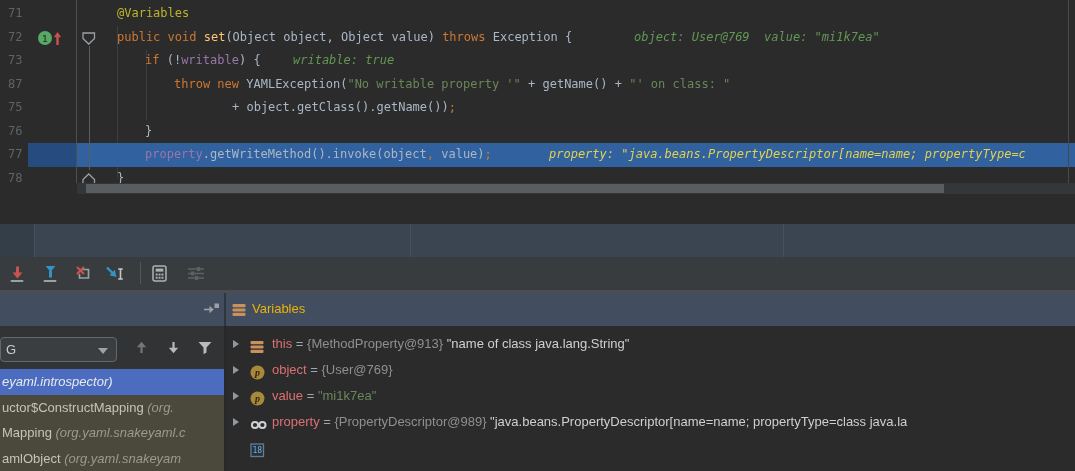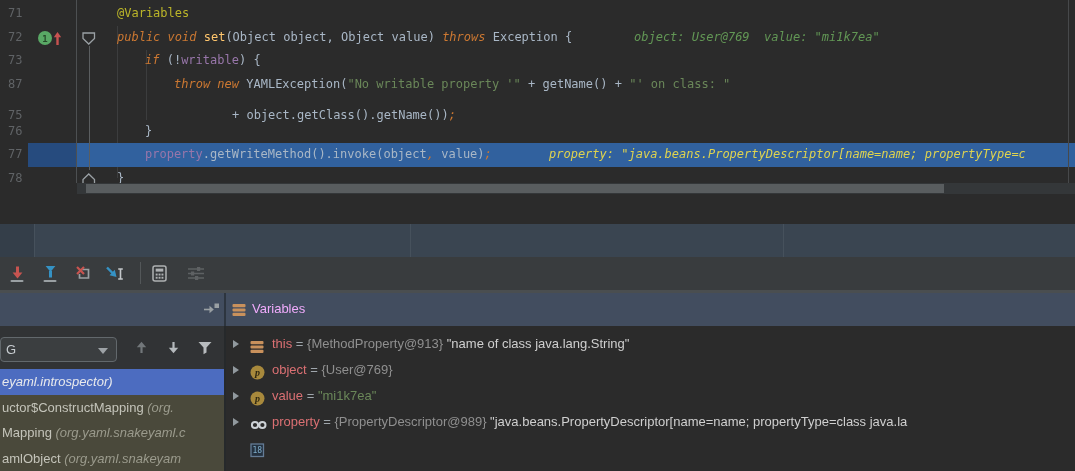--- a/index.html
+++ b/index.html
@@ -19,21 +19,21 @@
   .code-line { position:absolute; left:0; width:1075px; height:23.5px; line-height:23.5px;
                font-family:"DejaVu Sans Mono", monospace; font-size:12px; white-space:pre; }
   .code-line .bg-exec-g { position:absolute; left:28px; width:48px; top:0; bottom:0; background:var(--exec-line-gutter); }
   .code-line .bg-exec-m { position:absolute; left:76px; right:0;  top:0; bottom:0; background:var(--exec-line); }
   .lnum  { position:absolute; left:8px;  color:var(--gutter-text); }
   .gicon { position:absolute; left:36px; top:3px; }
   .ficon { position:absolute; left:81px; top:5px; }
   .codetxt { position:absolute; top:0; }
   .hinttxt { position:absolute; top:0; font-style:italic; color:var(--hint-green); }
   .exec .hinttxt { color:var(--hint-yellow);text-align:right; }
-  .tok-ann{color:var(--annotation);} .tok-k{color:var(--keyword);font-style:italic;} .tok-m{color:var(--method);}
+  .tok-ann{color:var(--annotation);} .tok-k{color:var(--keyword);} .tok-m{color:var(--method);}
   .tok-pl{color:var(--plain);} .tok-str{color:var(--string);} .tok-fld{color:var(--field);}
   .hscroll-track { position:absolute; left:77px; top:183px; width:998px; height:11px; background:#343739; }
   .hscroll-thumb { position:absolute; left:9px; top:1px; width:858px; height:9px; background:#595d5f; }
   
   .breadcrumbs { position:absolute; left:0; top:196px; width:1075px; height:28px;
                  display:flex; align-items:center; padding-left:85px; font-size:13px;
                  color:var(--breadcrumb-text); background:var(--editor-bg); }
   .crumb { margin-right:10px; }
   .crumb-sep { margin-right:10px; color:#6e7679; font-size:12px; }
   
@@ -41,21 +41,21 @@
   .tabstrip .dark-cap { position:absolute; left:0; top:0; width:34px; height:33px; background:#343e49; }
   .tabstrip .tdiv { position:absolute; top:0; width:1px; height:33px; background:#46515c; }
   .dbg-toolbar { position:absolute; left:0; top:257px; width:1075px; height:33px; background:var(--toolbar-bg); }
   .dbg-toolbar .tbicon { position:absolute; top:7px; width:22px; height:20px; }
   .tb-sep { position:absolute; top:5px; width:1px; height:22px; background:#535759; }
   .strip-line { position:absolute; left:0; top:290px; width:1075px; height:3px; background:#4a4e50; }
   
   .pane-headers { position:absolute; left:0; top:293px; width:1075px; height:33px; background:var(--header-bg); }
   .ph-div { position:absolute; left:224px; top:0; width:2px; height:33px; background:#2d353f; }
   .pin { position:absolute; left:203px; top:8px; }
-  .vars-title { position:absolute; left:252px; top:8px; font-size:13px; color:#f0abfc; }
+  .vars-title { position:absolute; left:252px; top:8px; font-size:13px; color:#eab308; }
   .vars-title-icon { position:absolute; left:232px; top:10px; }
   
   .content { position:absolute; left:0; top:326px; width:1075px; height:145px; }
   .frames-pane { position:absolute; left:0; top:0; width:224px; height:145px; background:var(--panel-bg); overflow:hidden; }
   .pane-div { position:absolute; left:224px; top:0; width:2px; height:145px; background:#26292b; }
   .vars-pane { position:absolute; left:226px; top:0; width:849px; height:145px; background:var(--editor-bg); overflow:hidden; }
   .thread-combo { position:absolute; left:0px; top:11px; width:117px; height:25px;
                   background:#3b3e40; border:1px solid #62686c; border-radius:4px; }
   .thread-combo .cval { position:absolute; left:5px; top:4px; font-size:13px; color:#c8cdd1; }
   .combo-arrow { position:absolute; right:8px; top:10px; width:0; height:0;
@@ -86,23 +86,23 @@
     <div id="code-lines">
         <div class="code-line" style="top: 2px;"><span class="lnum">71</span><span class="codetxt" style="left: 117px;"><span class="tok-ann">@Variables</span></span></div>
         <div class="code-line" style="top: 25.5px;"><span class="lnum">72</span><span class="gicon"><svg width="30" height="18">
               <circle cx="9" cy="9" r="7" fill="#59A865"></circle>
               <text x="9" y="12.6" text-anchor="middle" font-size="9" font-weight="bold" fill="#26492a">1</text>
               <path d="M21.5 16 V6.5" stroke="#C85250" stroke-width="2.4"></path>
               <path d="M17.8 8.2 L21.5 3 L25.2 8.2 Z" fill="#C85250"></path>
             </svg></span><span class="ficon"><svg width="16" height="15">
               <path d="M2 2 H13.5 V7.5 L7.75 13 L2 7.5 Z" fill="none" stroke="#9BA1A5" stroke-width="1.3"></path>
             </svg></span><span class="codetxt" style="left: 117px;"><span class="tok-k">public void </span><span class="tok-m">set</span><span class="tok-pl">(Object object, Object value) </span><span class="tok-k">throws </span><span class="tok-pl">Exception { </span></span><span class="hinttxt" style="left: 634px;">object: User@769  value: "mi1k7ea"</span></div>
-        <div class="code-line" style="top: 49px;"><span class="lnum">73</span><span class="codetxt" style="left: 145px;"><span class="tok-k">if </span><span class="tok-pl">(!</span><span class="tok-fld">writable</span><span class="tok-pl">) { </span></span></div>
+        <div class="code-line" style="top: 49px;"><span class="lnum">73</span><span class="codetxt" style="left: 145px;"><span class="tok-k">if </span><span class="tok-pl">(!</span><span class="tok-fld">writable</span><span class="tok-pl">) { </span></span><span class="hinttxt" style="left: 293px;">writable: true</span></div>
         <div class="code-line" style="top: 72.5px;"><span class="lnum">87</span><span class="codetxt" style="left: 174px;"><span class="tok-k">throw new </span><span class="tok-pl">YAMLException(</span><span class="tok-str">"No writable property '"</span><span class="tok-pl"> + getName() + </span><span class="tok-str">"' on class: "</span></span></div>
-        <div class="code-line" style="top: 104px; text-align: center;"><span class="lnum">75</span><span class="codetxt" style="left: 232px;"><span class="tok-pl">+ object.getClass().getName())</span><span class="tok-k">;</span></span></div>
+        <div class="code-line" style="top: 96px; text-align: center;"><span class="lnum">75</span><span class="codetxt" style="left: 232px;"><span class="tok-pl">+ object.getClass().getName())</span><span class="tok-k">;</span></span></div>
         <div class="code-line" style="top: 119.5px;"><span class="lnum">76</span><span class="codetxt" style="left: 145px;"><span class="tok-pl">}</span></span></div>
         <div class="code-line exec" style="top: 143px;"><span class="bg-exec-g"></span><span class="bg-exec-m"></span><span class="lnum">77</span><span class="codetxt" style="left: 145px;"><span class="tok-fld">property</span><span class="tok-pl">.getWriteMethod().invoke(object</span><span class="tok-k">,</span><span class="tok-pl"> value)</span><span class="tok-k">;</span></span><span class="hinttxt" style="left: 549px;">property: "java.beans.PropertyDescriptor[name=name; propertyType=c</span></div>
         <div class="code-line" style="top: 166.5px;"><span class="lnum">78</span><span class="ficon"><svg width="16" height="15">
               <path d="M2 13 H13.5 V7.5 L7.75 2 L2 7.5 Z" fill="none" stroke="#9BA1A5" stroke-width="1.3"></path>
             </svg></span><span class="codetxt" style="left: 117px;"><span class="tok-pl">}</span></span></div>
       </div>
     <div class="gutter-border"></div>
     <div class="fold-scope"></div>
     <div class="right-border"></div>
     <div class="hscroll-track">

